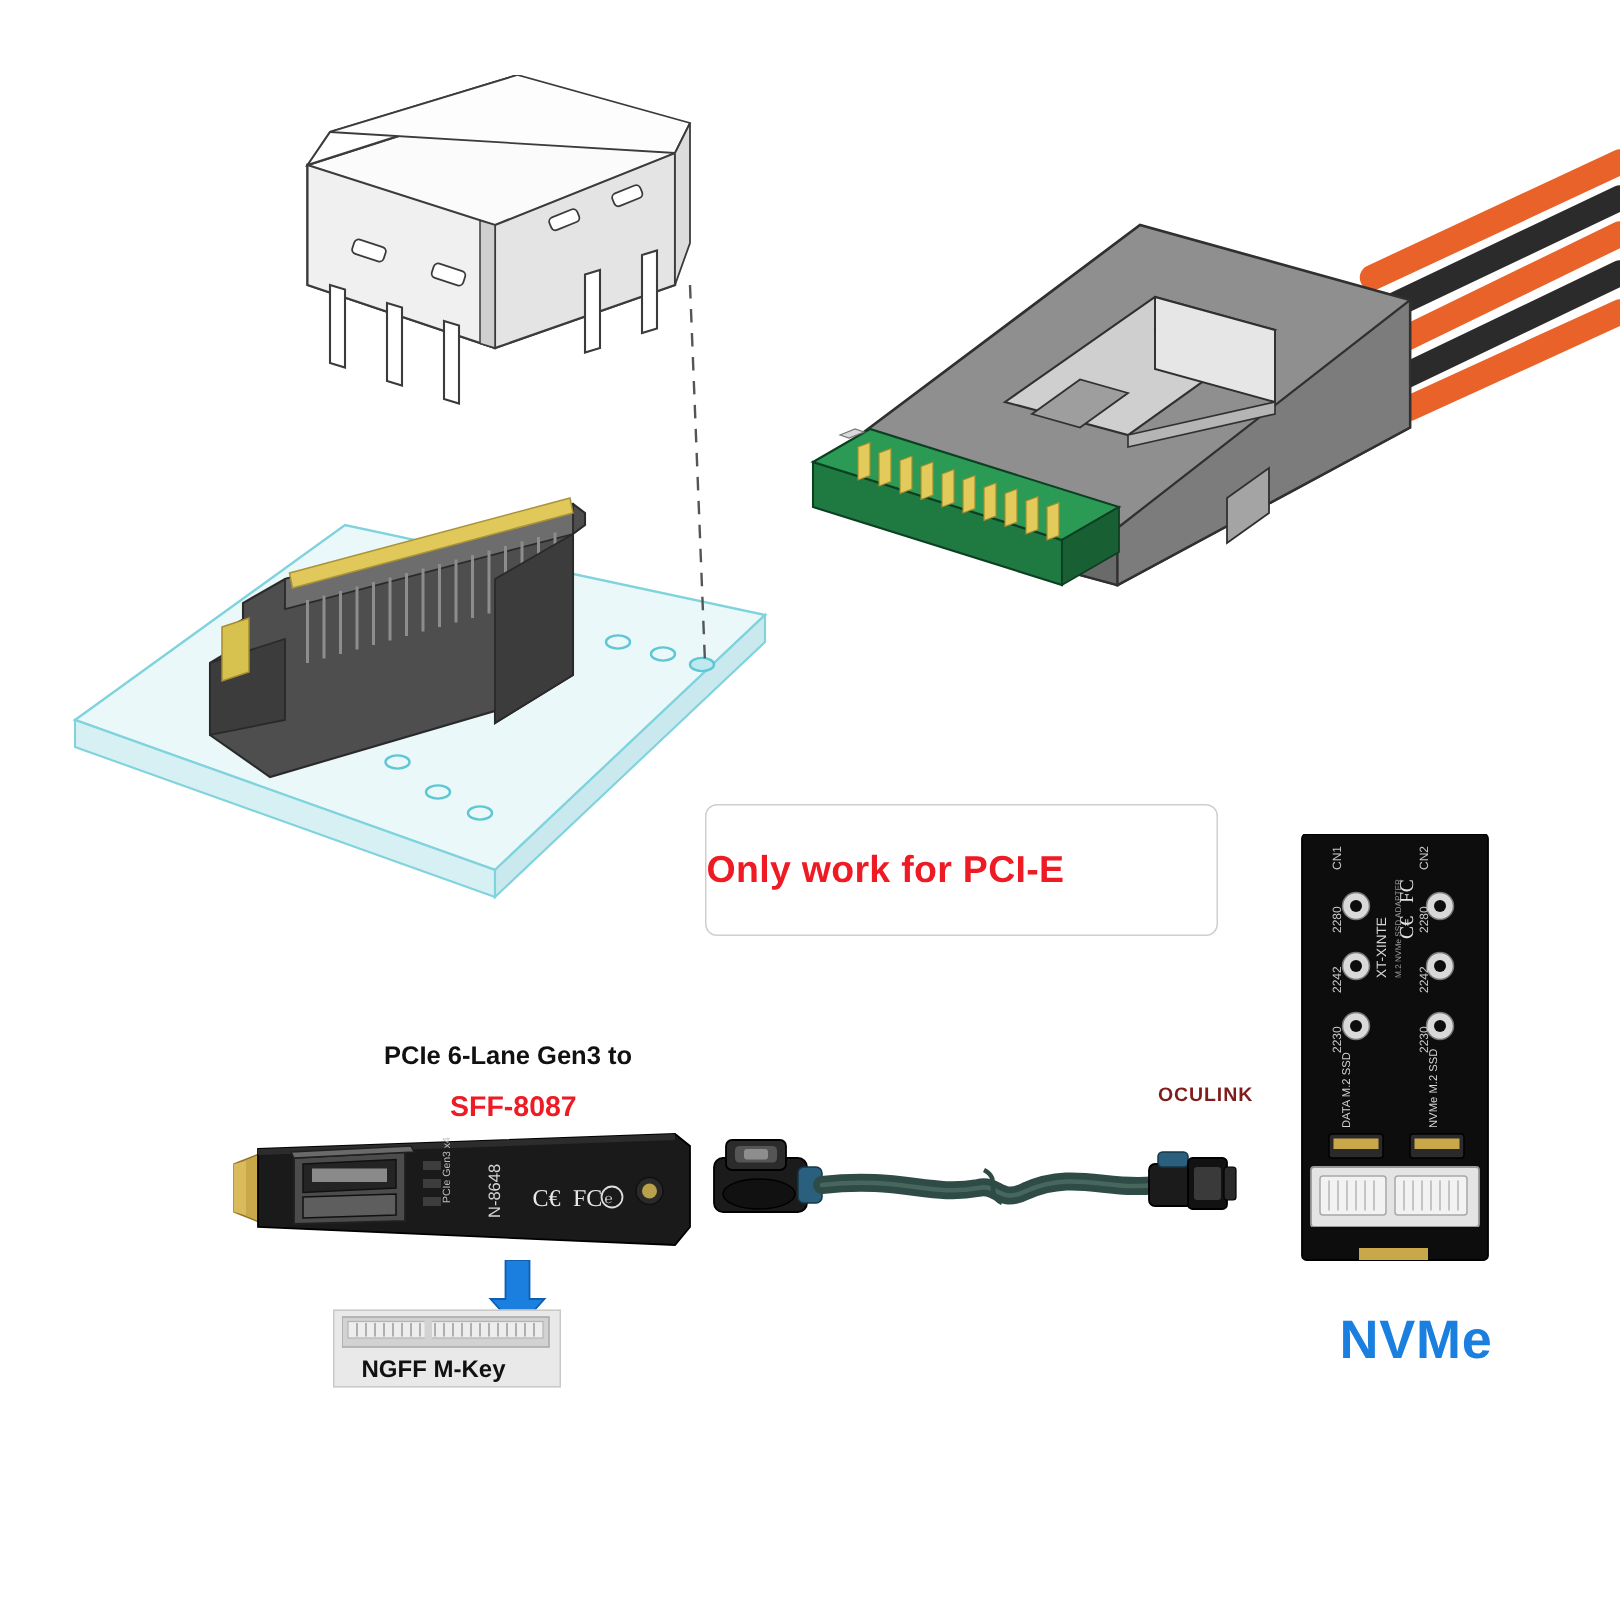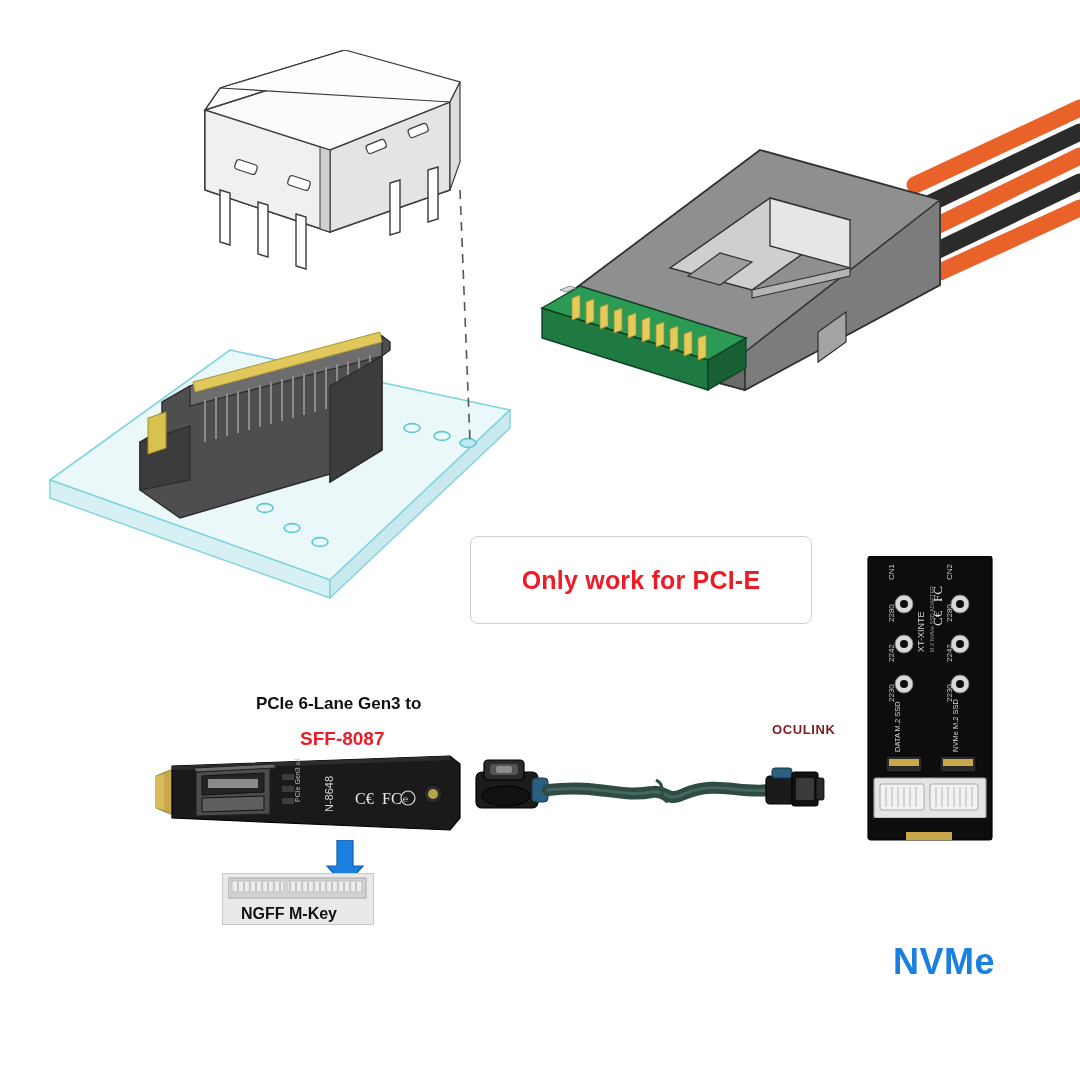--- a/index.html
+++ b/index.html
@@ -25,22 +25,22 @@
   
   #warning-box {
     left: 470px;
     top: 536px;
     width: 340px;
     height: 86px;
     border: 1.5px solid #cfcfcf;
     border-radius: 8px;
     background: #ffffff;
     display: flex;
-    flex-direction: row;
-    align-items: center;
+    flex-direction: column;
+    align-items: flex-start;
     justify-content: center;
   }
   #warning-box .wline {
     color: #ee1b24;
     font-weight: bold;
     font-size: 25px;
     line-height: 32px;
     letter-spacing: 0.2px;
     white-space: nowrap;
   }
@@ -101,21 +101,21 @@
   }
   #u2-badge span {
     color: #ffffff;
     font-weight: bold;
     font-size: 44px;
     letter-spacing: -1px;
     line-height: 44px;
   }
   #nvme-text {
     left: 893px;
-    top: 941px;
+    top: 872px;
     color: #1b7fe0;
     font-weight: bold;
     font-size: 36px;
     letter-spacing: 0.5px;
   }
 
   
   svg { display: block; }
 </style>
 </head>

